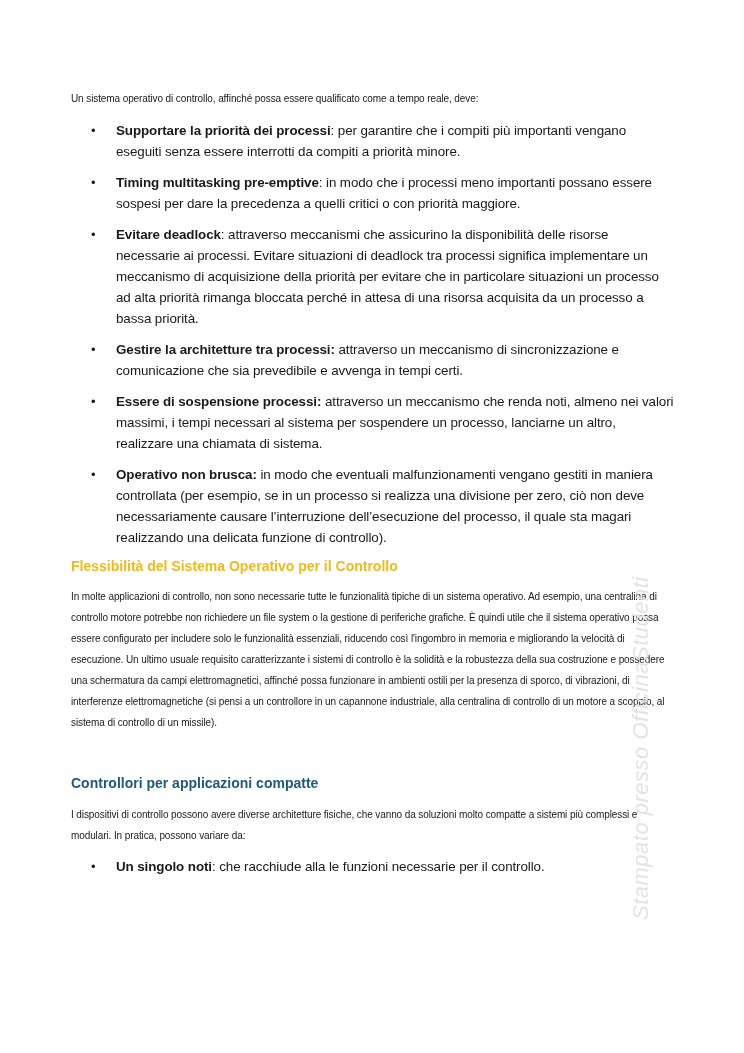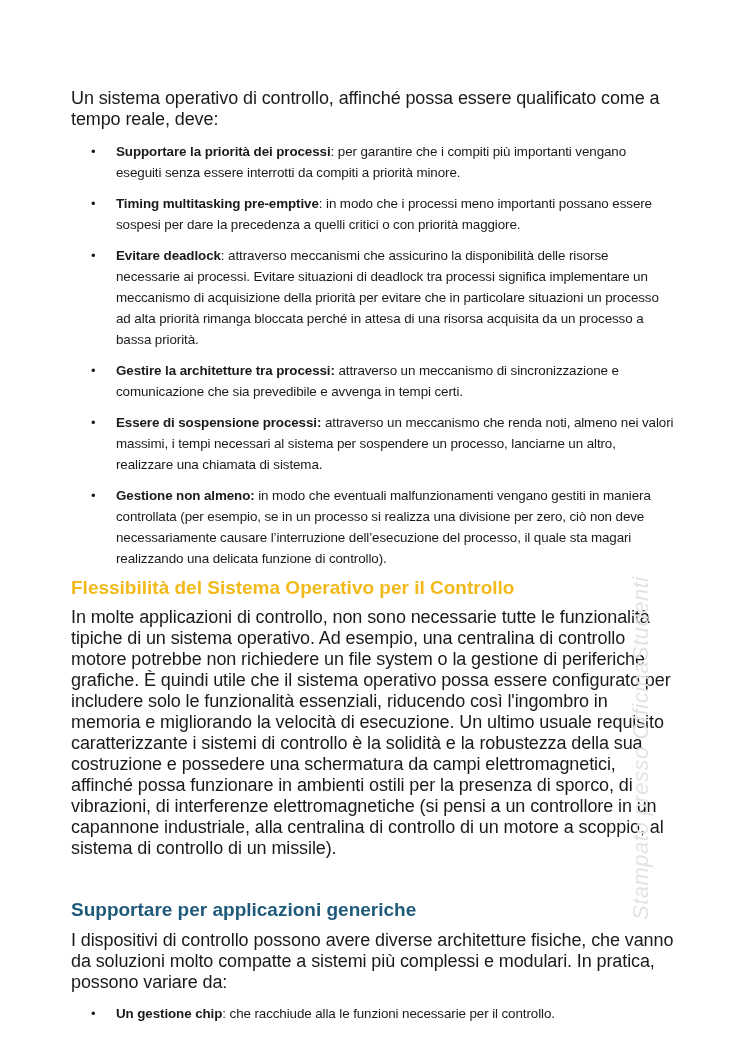--- a/index.html
+++ b/index.html
@@ -1,27 +1,27 @@
 <!DOCTYPE html>
 <html><head>
   <meta charset="utf-8">
   <style>
     html, body { margin: 0; padding: 0; background: #ffffff; }
     body {
       width: 744px; height: 1053px; position: relative; overflow: hidden;
       font-family: "Liberation Sans", sans-serif; color: #1a1a1a;
     }
     .page { position: absolute; left: 71px; top: 88px; width: 604px; }
-    p { margin: 0; font-size: 18px; line-height: 21px; letter-spacing: -0.1px; }
+    p { margin: 0; font-size: 10px; line-height: 21px; letter-spacing: -0.1px; }
     .intro { margin-bottom: 11px; }
     ul { list-style: none; margin: 0; padding: 0; }
     li { position: relative; padding-left: 45px; margin-bottom: 10px; font-size: 13.4px; line-height: 21px; letter-spacing: -0.1px; }
     li .bullet { position: absolute; left: 20px; top: 0; font-size: 13px; }
     li b { font-weight: bold; }
-    h3 { margin: 0; font-size: 19px; font-weight: bold; line-height: 21px; }
+    h3 { margin: 0; font-size: 14px; font-weight: bold; line-height: 21px; }
     .h-yellow { color: #f1b91a; margin-top: -2px; margin-bottom: 9px; }
     .h-blue { color: #1f5a7a; margin-top: 40px; margin-bottom: 10px; }
     .para { margin-bottom: 9px; }
     .para2 { margin-bottom: 10px; }
     .watermark {
       position: absolute; left: 628px; top: 920px;
       transform-origin: left top; transform: rotate(-90deg);
       font-size: 22px; font-style: italic; color: #e3e3e3;
       white-space: nowrap; letter-spacing: 0.5px;
     }
@@ -31,27 +31,27 @@
 
 <div class="page">
   <p class="intro">Un sistema operativo di controllo, affinché possa essere qualificato come a tempo reale, deve:</p>
 
   <ul>
     <li><span class="bullet">•</span><b>Supportare la priorità dei processi</b><span>: </span><span>per garantire che i compiti più importanti vengano eseguiti senza essere interrotti da compiti a priorità minore.</span></li>
     <li><span class="bullet">•</span><b>Timing multitasking pre-emptive</b><span>: </span><span>in modo che i processi meno importanti possano essere sospesi per dare la precedenza a quelli critici o con priorità maggiore.</span></li>
     <li><span class="bullet">•</span><b>Evitare deadlock</b><span>: </span><span>attraverso meccanismi che assicurino la disponibilità delle risorse necessarie ai processi. Evitare situazioni di deadlock tra processi significa implementare un meccanismo di acquisizione della priorità per evitare che in particolare situazioni un processo ad alta priorità rimanga bloccata perché in attesa di una risorsa acquisita da un processo a bassa priorità.</span></li>
     <li><span class="bullet">•</span><b>Gestire la architetture tra processi:</b><span> </span><span>attraverso un meccanismo di sincronizzazione e comunicazione che sia prevedibile e avvenga in tempi certi.</span></li>
     <li><span class="bullet">•</span><b>Essere di sospensione processi:</b><span> </span><span>attraverso un meccanismo che renda noti, almeno nei valori massimi, i tempi necessari al sistema per sospendere un processo, lanciarne un altro, realizzare una chiamata di sistema.</span></li>
-    <li><span class="bullet">•</span><b>Gestione non almeno:</b><span> </span><span>in modo che eventuali malfunzionamenti vengano gestiti in maniera controllata (per esempio, se in un processo si realizza una divisione per zero, ciò non deve necessariamente causare l’interruzione dell’esecuzione del processo, il quale sta magari realizzando una delicata funzione di controllo).</span></li>
+    <li><span class="bullet">•</span><b>Operativo non brusca:</b><span> </span><span>in modo che eventuali malfunzionamenti vengano gestiti in maniera controllata (per esempio, se in un processo si realizza una divisione per zero, ciò non deve necessariamente causare l’interruzione dell’esecuzione del processo, il quale sta magari realizzando una delicata funzione di controllo).</span></li>
   </ul>
 
   <h3 class="h-yellow">Flessibilità del Sistema Operativo per il Controllo</h3>
   <p class="para">In molte applicazioni di controllo, non sono necessarie tutte le funzionalità tipiche di un sistema operativo. Ad esempio, una centralina di controllo motore potrebbe non richiedere un file system o la gestione di periferiche grafiche. È quindi utile che il sistema operativo possa essere configurato per includere solo le funzionalità essenziali, riducendo così l'ingombro in memoria e migliorando la velocità di esecuzione. Un ultimo usuale requisito caratterizzante i sistemi di controllo è la solidità e la robustezza della sua costruzione e possedere una schermatura da campi elettromagnetici, affinché possa funzionare in ambienti ostili per la presenza di sporco, di vibrazioni, di interferenze elettromagnetiche (si pensi a un controllore in un capannone industriale, alla centralina di controllo di un motore a scoppio, al sistema di controllo di un missile).</p>
 
-  <h3 class="h-blue">Supportare per applicazioni generiche</h3>
+  <h3 class="h-blue">Controllori per applicazioni compatte</h3>
   <p class="para2">I dispositivi di controllo possono avere diverse architetture fisiche, che vanno da soluzioni molto compatte a sistemi più complessi e modulari. In pratica, possono variare da:</p>
 
   <ul>
-    <li><span class="bullet">•</span><b>Un gestione chip</b><span>: </span><span>che racchiude alla le funzioni necessarie per il controllo.</span></li>
+    <li><span class="bullet">•</span><b>Un singolo noti</b><span>: </span><span>che racchiude alla le funzioni necessarie per il controllo.</span></li>
   </ul>
 </div>
 
 <div class="watermark">Stampato presso OfficinaStudenti</div>
 
 </body></html>

